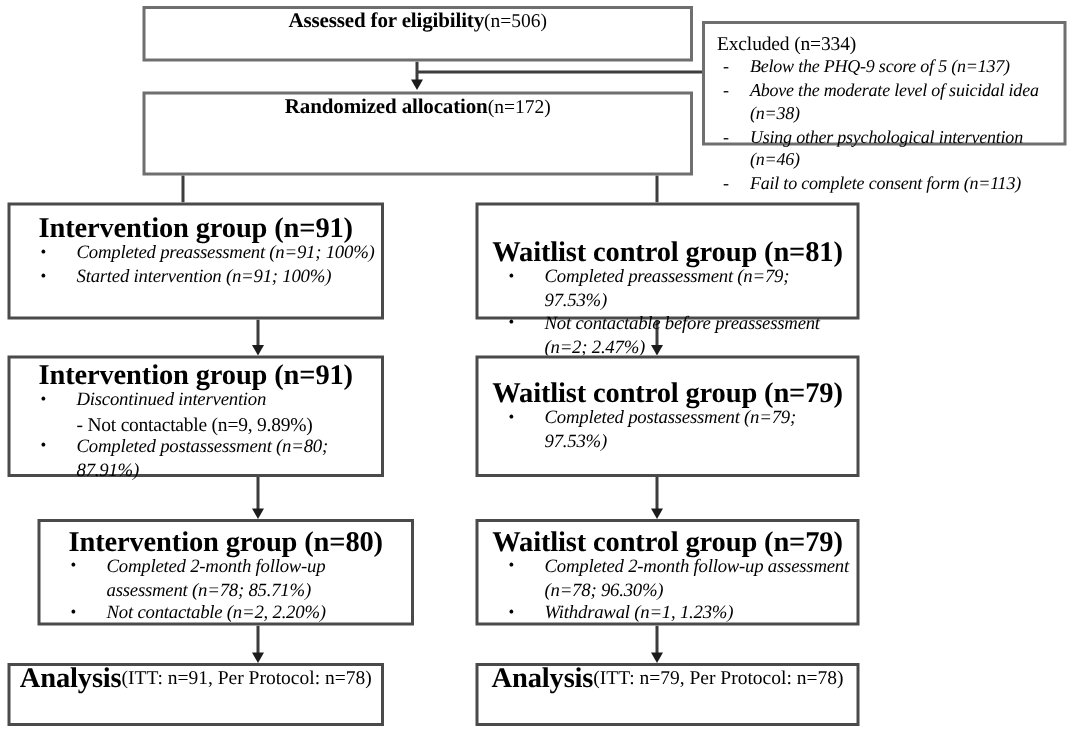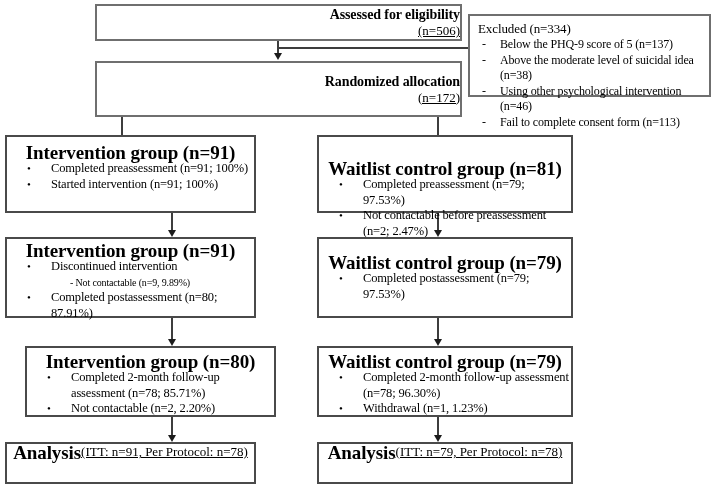--- a/index.html
+++ b/index.html
@@ -5,39 +5,39 @@
   html,body { margin:0; padding:0; background:#ffffff; }
   .canvas {
     position:relative; width:713px; height:488px; background:#ffffff;
     font-family:"Liberation Serif", serif; color:#000;
     overflow:hidden;
   }
   .box {
     position:absolute; box-sizing:border-box; background:#ffffff;
     border:2px solid #595959;
   }
-  .top-box { border-color:#6f6f6f; display:flex; flex-direction:column; justify-content:center;align-items:flex-end; }
+  .top-box { border-color:#6f6f6f; display:flex; justify-content:center; }
   .group-box { border-color:#4a4a4a; }
   .analysis-box { border-color:#4a4a4a; display:flex; justify-content:center; }
   .box-title {
     font-weight:bold; text-align:center; font-size:19px; line-height:17px;
     letter-spacing:-0.1px;
   }
   .top-box .box-title { font-size:14px; }
-  .box-sub { text-align:center; font-size:13px; line-height:16px;text-decoration:underline; }
+  .box-sub { text-align:center; font-size:13px; line-height:16px; }
   .bullet-row {
     display:flex; align-items:flex-start;
     font-size:12.5px; line-height:15.5px; letter-spacing:-0.15px;
     padding-left:20px; padding-right:2px;
   }
   .marker { width:24px; flex:0 0 24px; font-size:11px; line-height:15.5px; }
-  .btext { flex:1; }
+  .btext { flex:1;font-style:italic; }
   .sub-row {
-    font-size:10px; line-height:15.5px; letter-spacing:-0.15px;
-    padding-left:63px; padding-right:2px;
+    font-size:13px; line-height:15.5px; letter-spacing:-0.15px;
+    padding-left:44px; padding-right:2px;
   }
   .excluded-box { border-color:#6f6f6f; padding:5px 4px 0 8px; }
   .excluded-title { font-weight:normal; font-size:13px; line-height:16px; letter-spacing:-0.1px; }
   .excluded-row {
     display:flex; align-items:flex-start;
     font-size:12px; line-height:15.5px; letter-spacing:-0.15px; padding-left:4px;
   }
   .excluded-row .dash { width:18px; flex:0 0 18px; }
   .vline { position:absolute; width:2px; background:#3d3d3d; }
   .hline { position:absolute; height:2px; background:#3d3d3d; }

